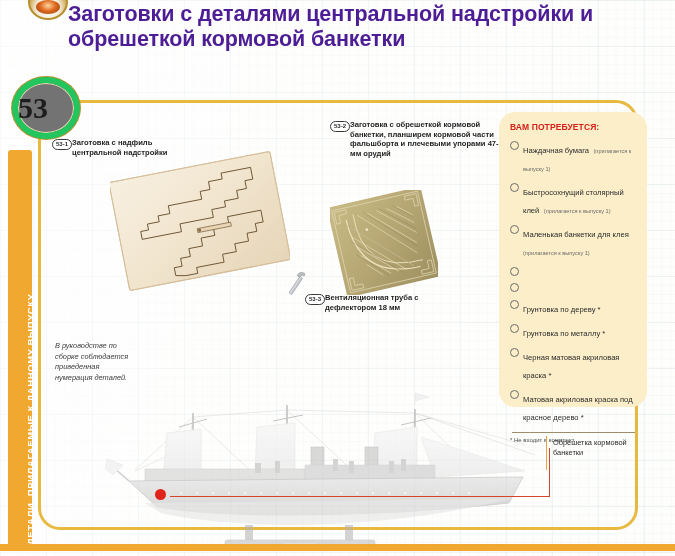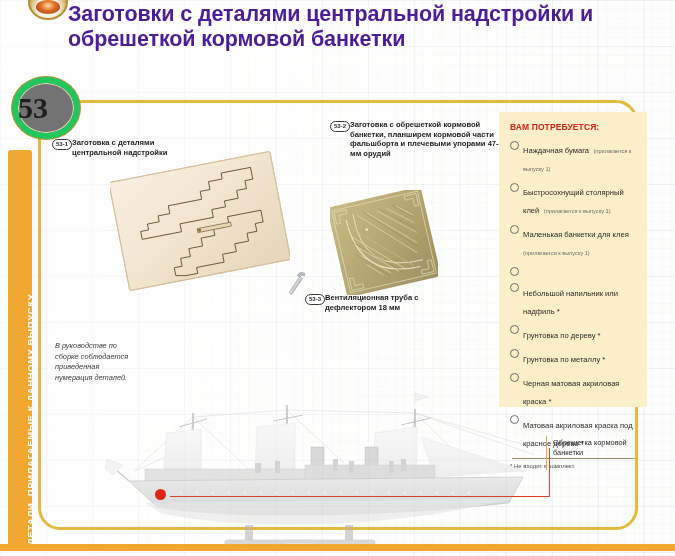--- a/index.html
+++ b/index.html
@@ -115,21 +115,21 @@
   .note{
     position:absolute;left:55px;top:341px;width:78px;
     font-size:7.4px;font-style:italic;line-height:1.42;color:#3b3b3b;
     font-family:"Liberation Sans", sans-serif;
   }
 
   
   .needs{
     position:absolute;left:499px;top:112px;width:148px;height:295px;
     background:#fbeec8;
-    border-radius:0;
+    border-radius:16px;
     box-sizing:border-box;
     padding:10px 10px 8px 11px;
     z-index:5;
   }
   .needs h2{
     margin:0 0 7px 0;
     font-size:8.5px;font-weight:bold;color:#d6211b;letter-spacing:0.1px;
     font-family:"Liberation Sans", sans-serif;
   }
   .nitem{display:flex;gap:4px;margin-bottom:6px;align-items:flex-start;}
@@ -293,21 +293,21 @@
       <path d="M96 12 L84 12 L84 16 L92 16 L92 24 L96 24 Z"></path>
       <path d="M12 92 L24 92 L24 88 L16 88 L16 80 L12 80 Z"></path>
       <path d="M96 92 L84 92 L84 88 L92 88 L92 80 L96 80 Z"></path>
     </g>
     <circle cx="40" cy="36" r="1.4" fill="#efe6c2"></circle>
   </g>
 </svg>
 
 <div class="plabel lbl1">
   <span class="pnum">53-1</span>
-  <span class="ptext">Заготовка с деталями центральной надстройки</span>
+  <span class="ptext">Заготовка с надфиль центральной надстройки</span>
 </div>
 <div class="plabel lbl2">
   <span class="pnum">53-2</span>
   <span class="ptext">Заготовка с обрешеткой кормовой банкетки, планширем кормовой части фальшборта и плечевыми упорами 47-мм орудий</span>
 </div>
 <div class="plabel lbl3">
   <span class="pnum">53-3</span>
   <span class="ptext">Вентиляционная труба с дефлектором 18 мм</span>
 </div>
 
@@ -335,23 +335,20 @@
     <span class="nbody">
       <span class="nmain">Маленькая банкетки для клея</span>
       <span class="nsub">(прилагается к выпуску 1)</span>
     </span>
   </div>
   <div class="nitem">
     <span class="nbullet"></span>
   </div>
   <div class="nitem">
     <span class="nbullet"></span>
-    <span class="nbody">
-      <span class="nmain">Небольшой напильник или надфиль *</span>
-    </span>
   </div>
   <div class="nitem">
     <span class="nbullet"></span>
     <span class="nbody">
       <span class="nmain">Грунтовка по дереву *</span>
     </span>
   </div>
   <div class="nitem">
     <span class="nbullet"></span>
     <span class="nbody">

